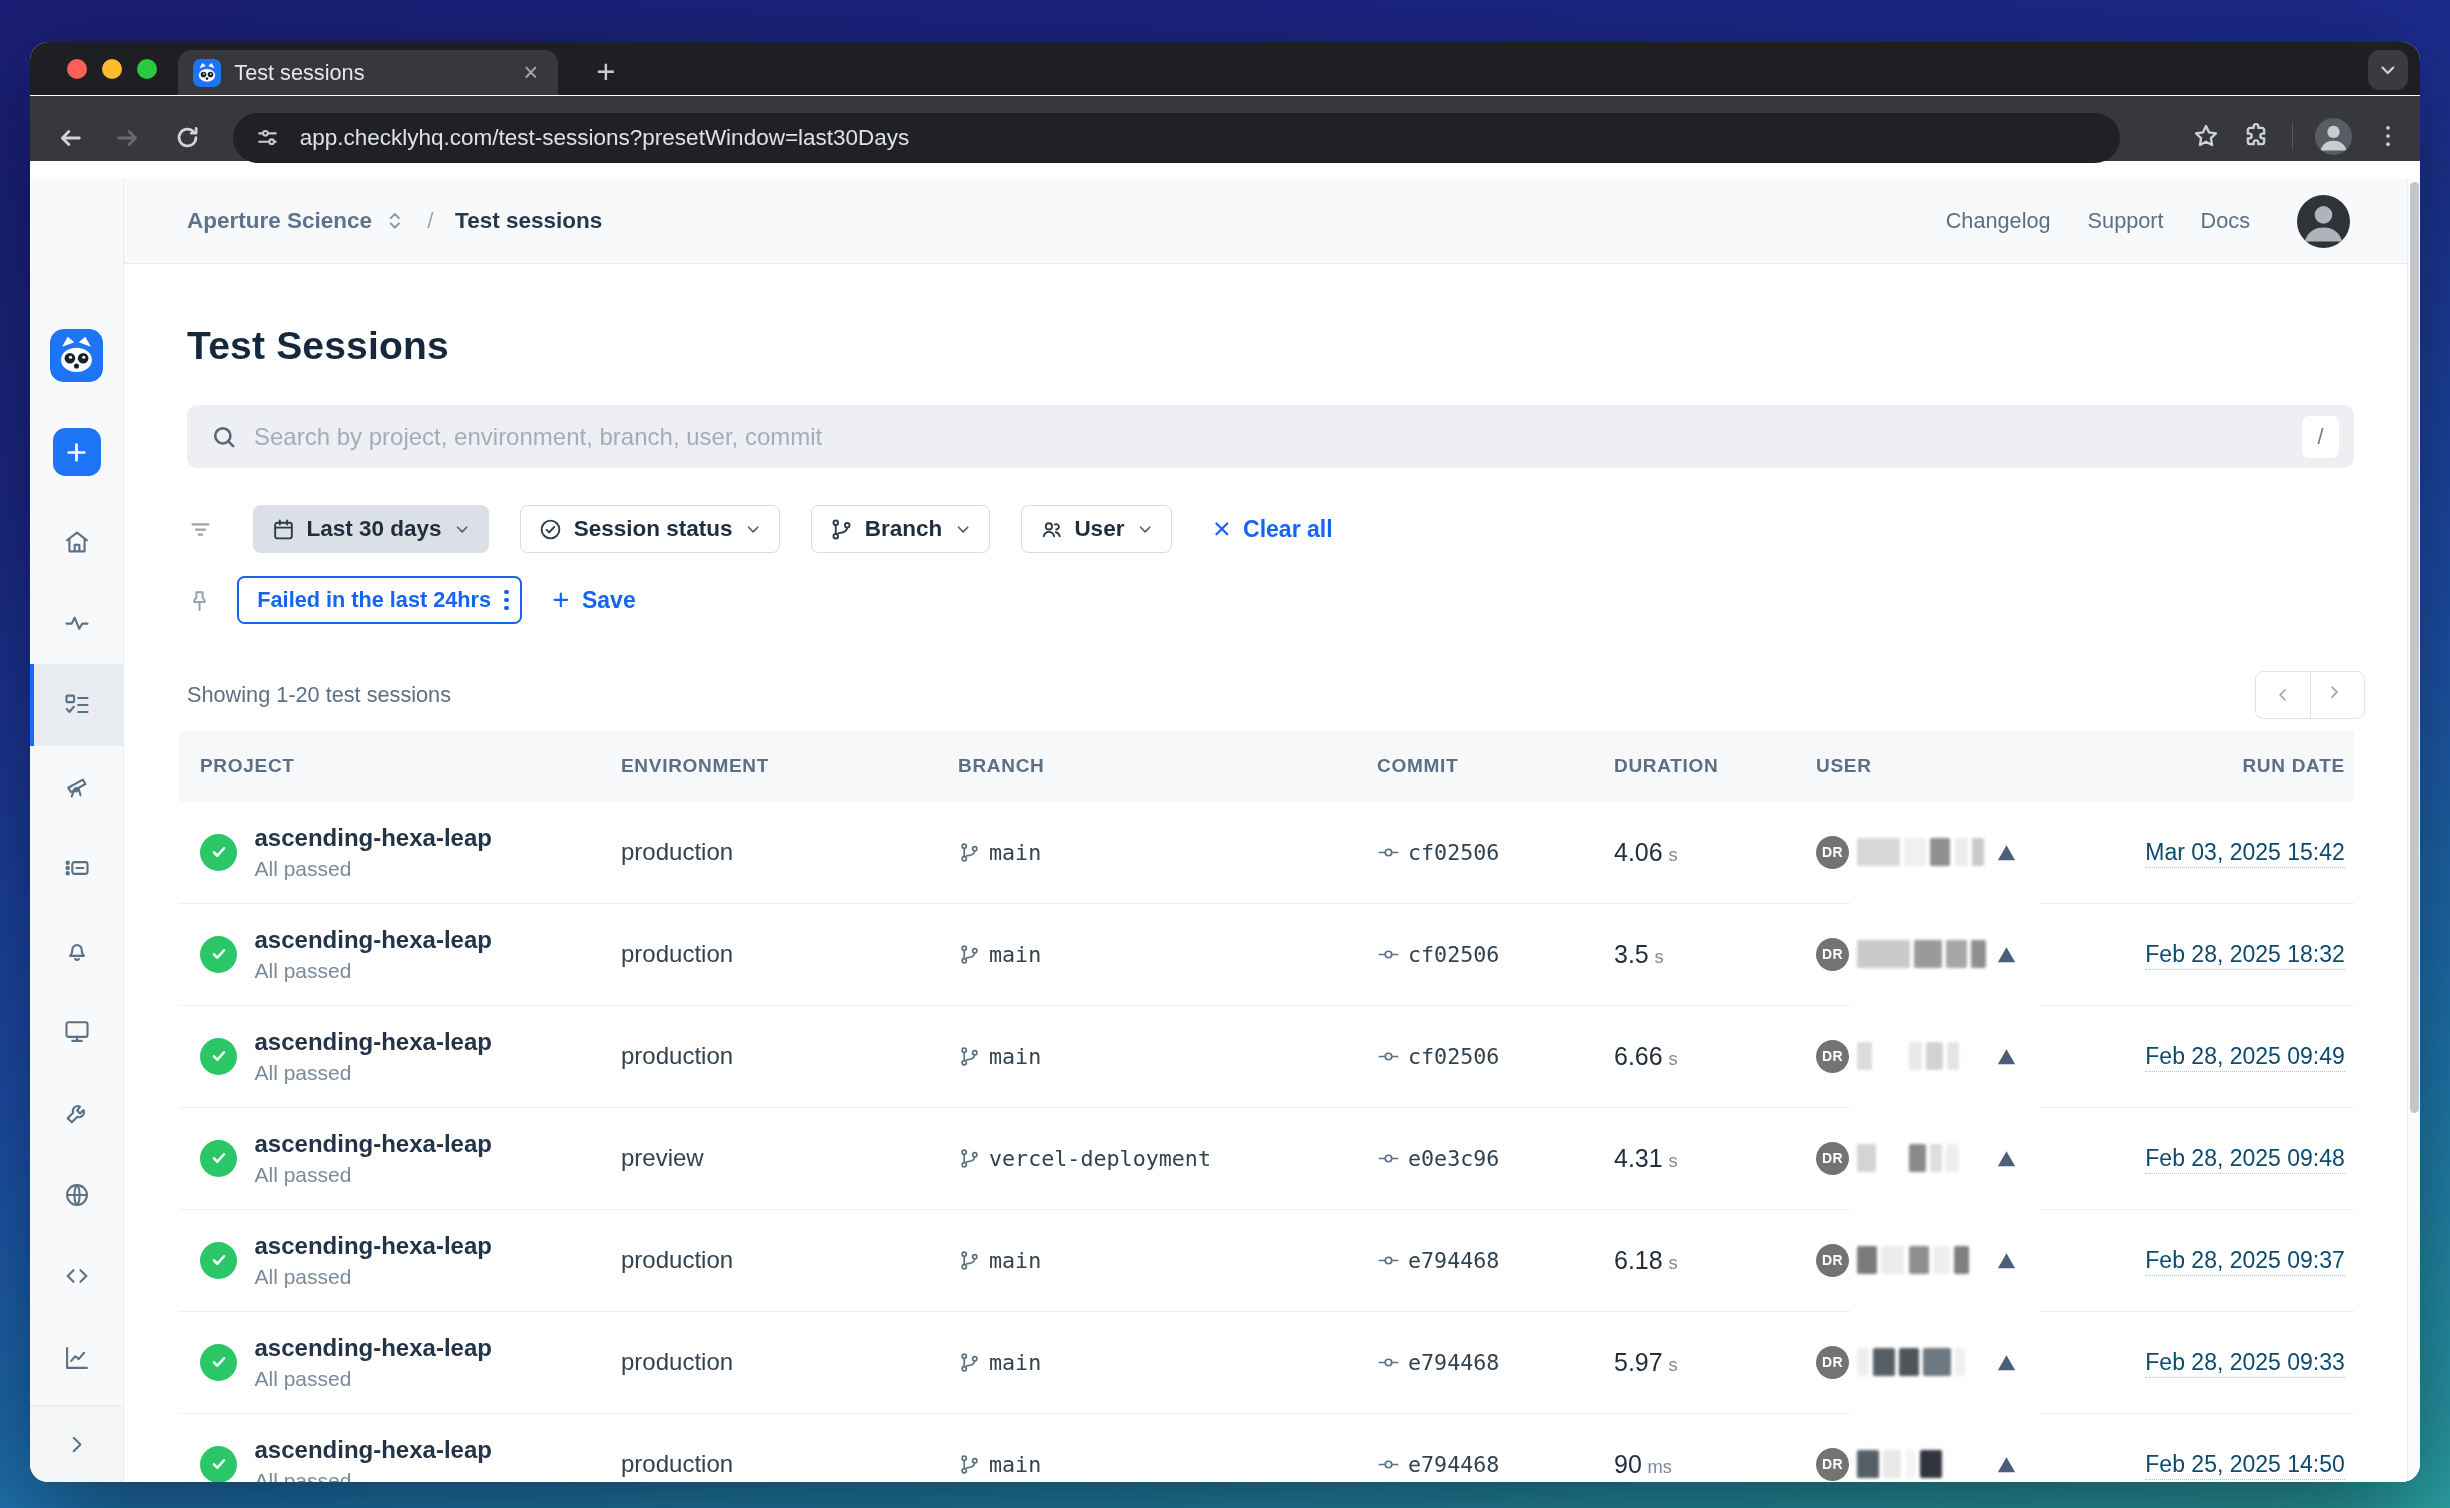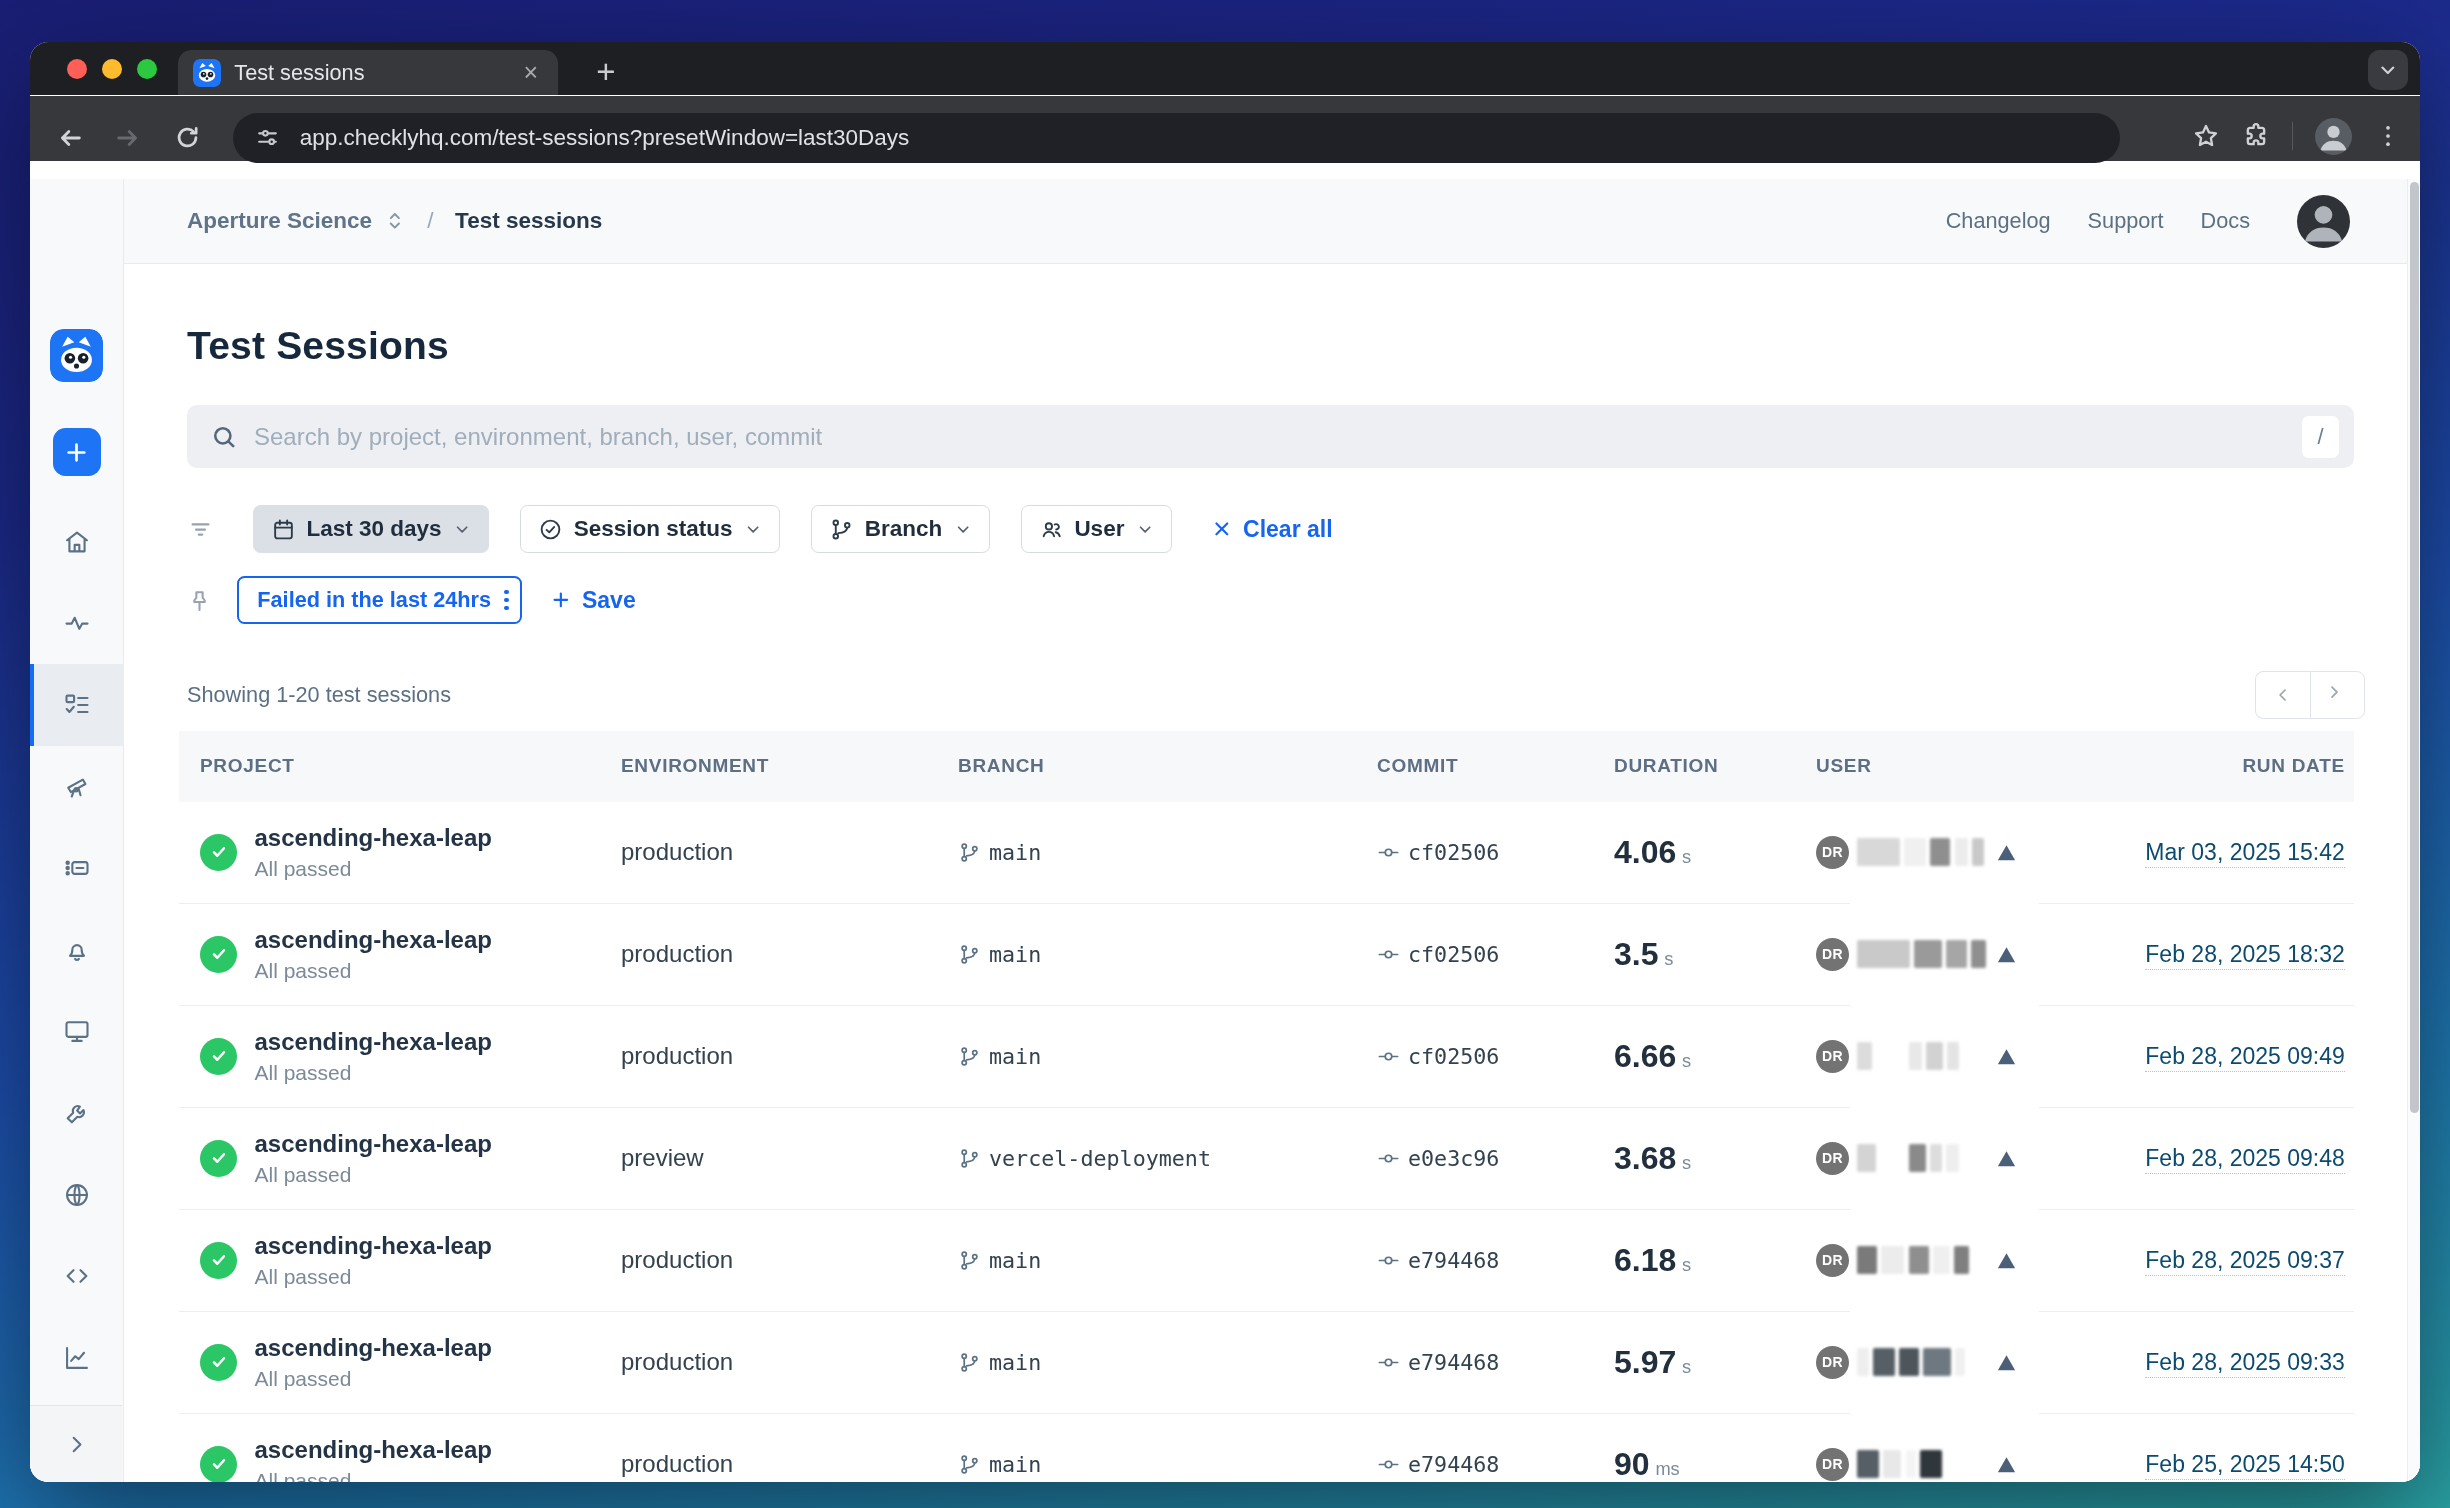--- a/index.html
+++ b/index.html
@@ -132,21 +132,21 @@
   .c-project { display:flex; align-items:center; padding-left:21px; }
   .status-ic { width:37px; height:37px; border-radius:50%; background:#2bc665; display:flex; align-items:center;
     justify-content:center; flex:0 0 auto; }
   .status-ic svg { stroke:#fff; stroke-width:3; fill:none; stroke-linecap:round; stroke-linejoin:round; }
   .pmeta { margin-left:17.5px; }
   .pname { font-size:24px; font-weight:700; color:#243447; }
   .psub { font-size:21px; color:#7b8a99; margin-top:5px; }
   .c-env { font-size:24px; color:#33424f; }
   .c-branch, .c-commit { display:flex; align-items:center; gap:8px; }
   .mono { font-family:"DejaVu Sans Mono", monospace; font-size:21.7px; color:#33424f; }
-  .c-dur .dv { font-size:32px; color:#222f3c; font-weight:700; }
+  .c-dur .dv { font-size:25px; color:#222f3c; font-weight:400; }
   .c-dur .du { font-size:18.3px; color:#7b8a99; margin-left:5.8px; }
   .c-user { display:flex; align-items:center; position:relative; z-index:3; }
   .uav { width:33px; height:33px; border-radius:50%; background:#737373; color:#fff; font-size:14px; font-weight:700;
     display:flex; align-items:center; justify-content:center; flex:0 0 auto; letter-spacing:0.4px; }
   .redact { display:flex; align-items:center; margin-left:8.3px; width:133px; }
   .redact i { height:28px; display:block; filter:blur(1.7px); border-radius:1.7px; margin-right:4.2px; }
   .vercel { margin-left:5px; }
   .c-date { justify-self:end; padding-right:9.2px; }
   .c-date a { color:#0c4a6e; font-size:23px; text-decoration:none; border-bottom:1.7px dotted #b0c2d4;
     padding-bottom:2.5px; white-space:nowrap; }
@@ -680,21 +680,21 @@
                 </svg>
                 <span class="mono">vercel-deployment</span>
               </div>
             <div class="c-commit ic">
                 <svg width="23" height="23" viewBox="0 0 24 24">
                   <circle cx="12" cy="12" r="3.4"></circle>
                   <path d="M2.5 12h6M15.5 12h6"></path>
                 </svg>
                 <span class="mono">e0e3c96</span>
               </div>
-            <div class="c-dur"><span class="dv">3.68</span><span class="du">s</span></div>
+            <div class="c-dur"><span class="dv">4.31</span><span class="du">s</span></div>
             <div class="c-user">
               <span class="uav">DR</span>
               <span class="redact">
                   <i style="width:18.3px;background:#d4d4d4"></i>
                   <i style="width:25px;background:transparent"></i>
                   <i style="width:16.7px;background:#8a8a8a"></i>
                   <i style="width:11.7px;background:#dddddd"></i>
                   <i style="width:13.3px;background:#eeeeee"></i>
                 </span>
               <span class="vercel">

